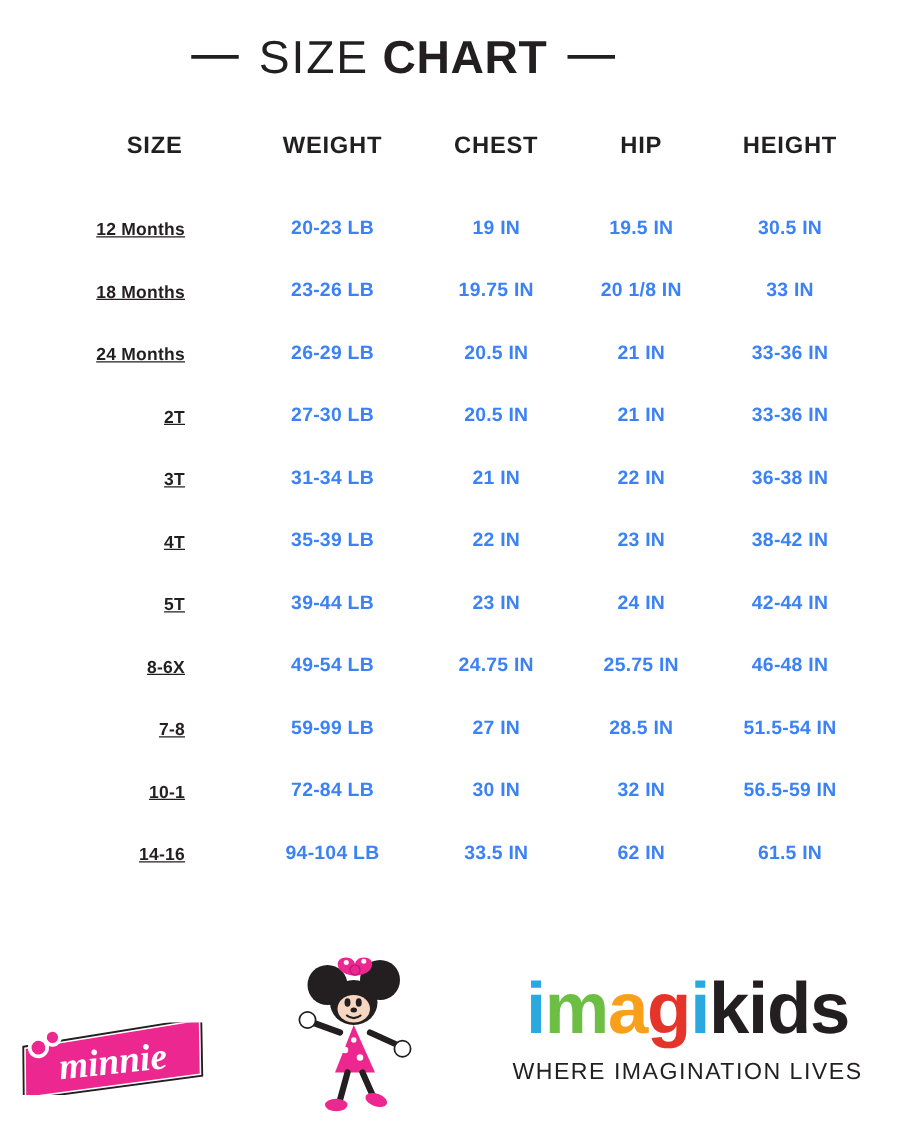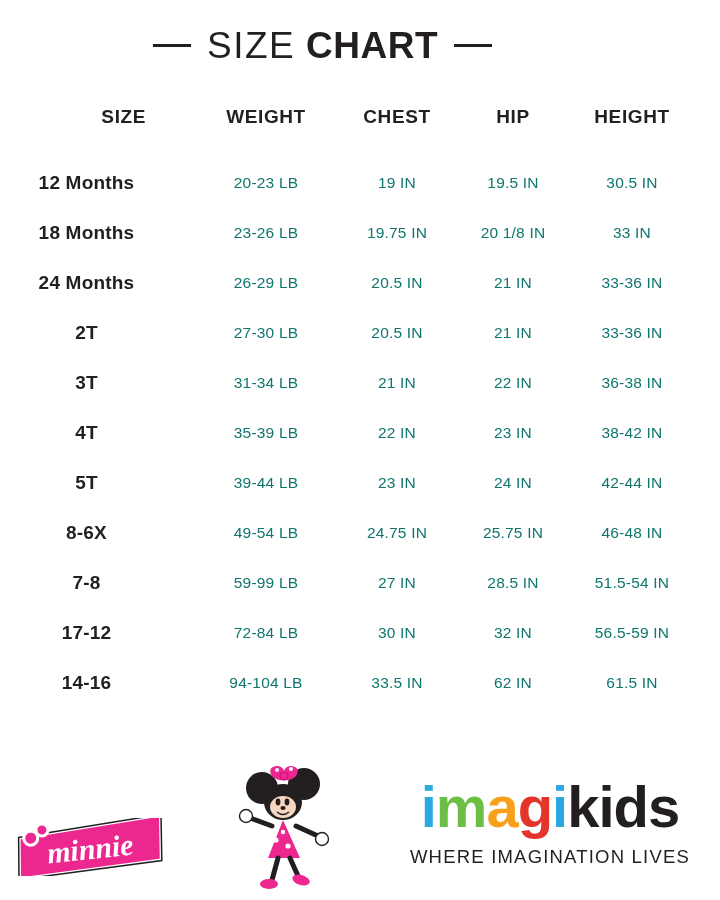--- a/index.html
+++ b/index.html
@@ -75,33 +75,34 @@
     font-weight: bold;
     letter-spacing: 0.6px;
     padding: 0 0 30px 0;
     text-align: center;
     color: #231f20;
   }
   .chart th.h-size { text-align: right; padding-right: 50px; }
 
   .chart td {
     font-size: 15.5px;
-    font-weight: 400;
+    font-weight: 700;
     text-align: center;
     height: 48px;
     vertical-align: middle;
-    color: #0f766e;
+    color: #3b82f6;
     letter-spacing: 0.2px;
   }
   .chart td.size-cell {
     font-weight: bold;
     color: #231f20;
-    text-align: center;
+    text-align: right;
     padding-right: 48px;
-    font-size: 19px;
+    font-size: 14px;
+    text-decoration: underline;
   }
 
   
   .logos {
     position: absolute;
     left: 0;
     top: 756px;
     width: 720px;
     height: 144px;
   }
@@ -241,21 +242,21 @@
         <td>46-48 IN</td>
       </tr>
       <tr>
         <td class="size-cell">7-8</td>
         <td>59-99 LB</td>
         <td>27 IN</td>
         <td>28.5 IN</td>
         <td>51.5-54 IN</td>
       </tr>
       <tr>
-        <td class="size-cell">17-12</td>
+        <td class="size-cell">10-1</td>
         <td>72-84 LB</td>
         <td>30 IN</td>
         <td>32 IN</td>
         <td>56.5-59 IN</td>
       </tr>
       <tr>
         <td class="size-cell">14-16</td>
         <td>94-104 LB</td>
         <td>33.5 IN</td>
         <td>62 IN</td>

